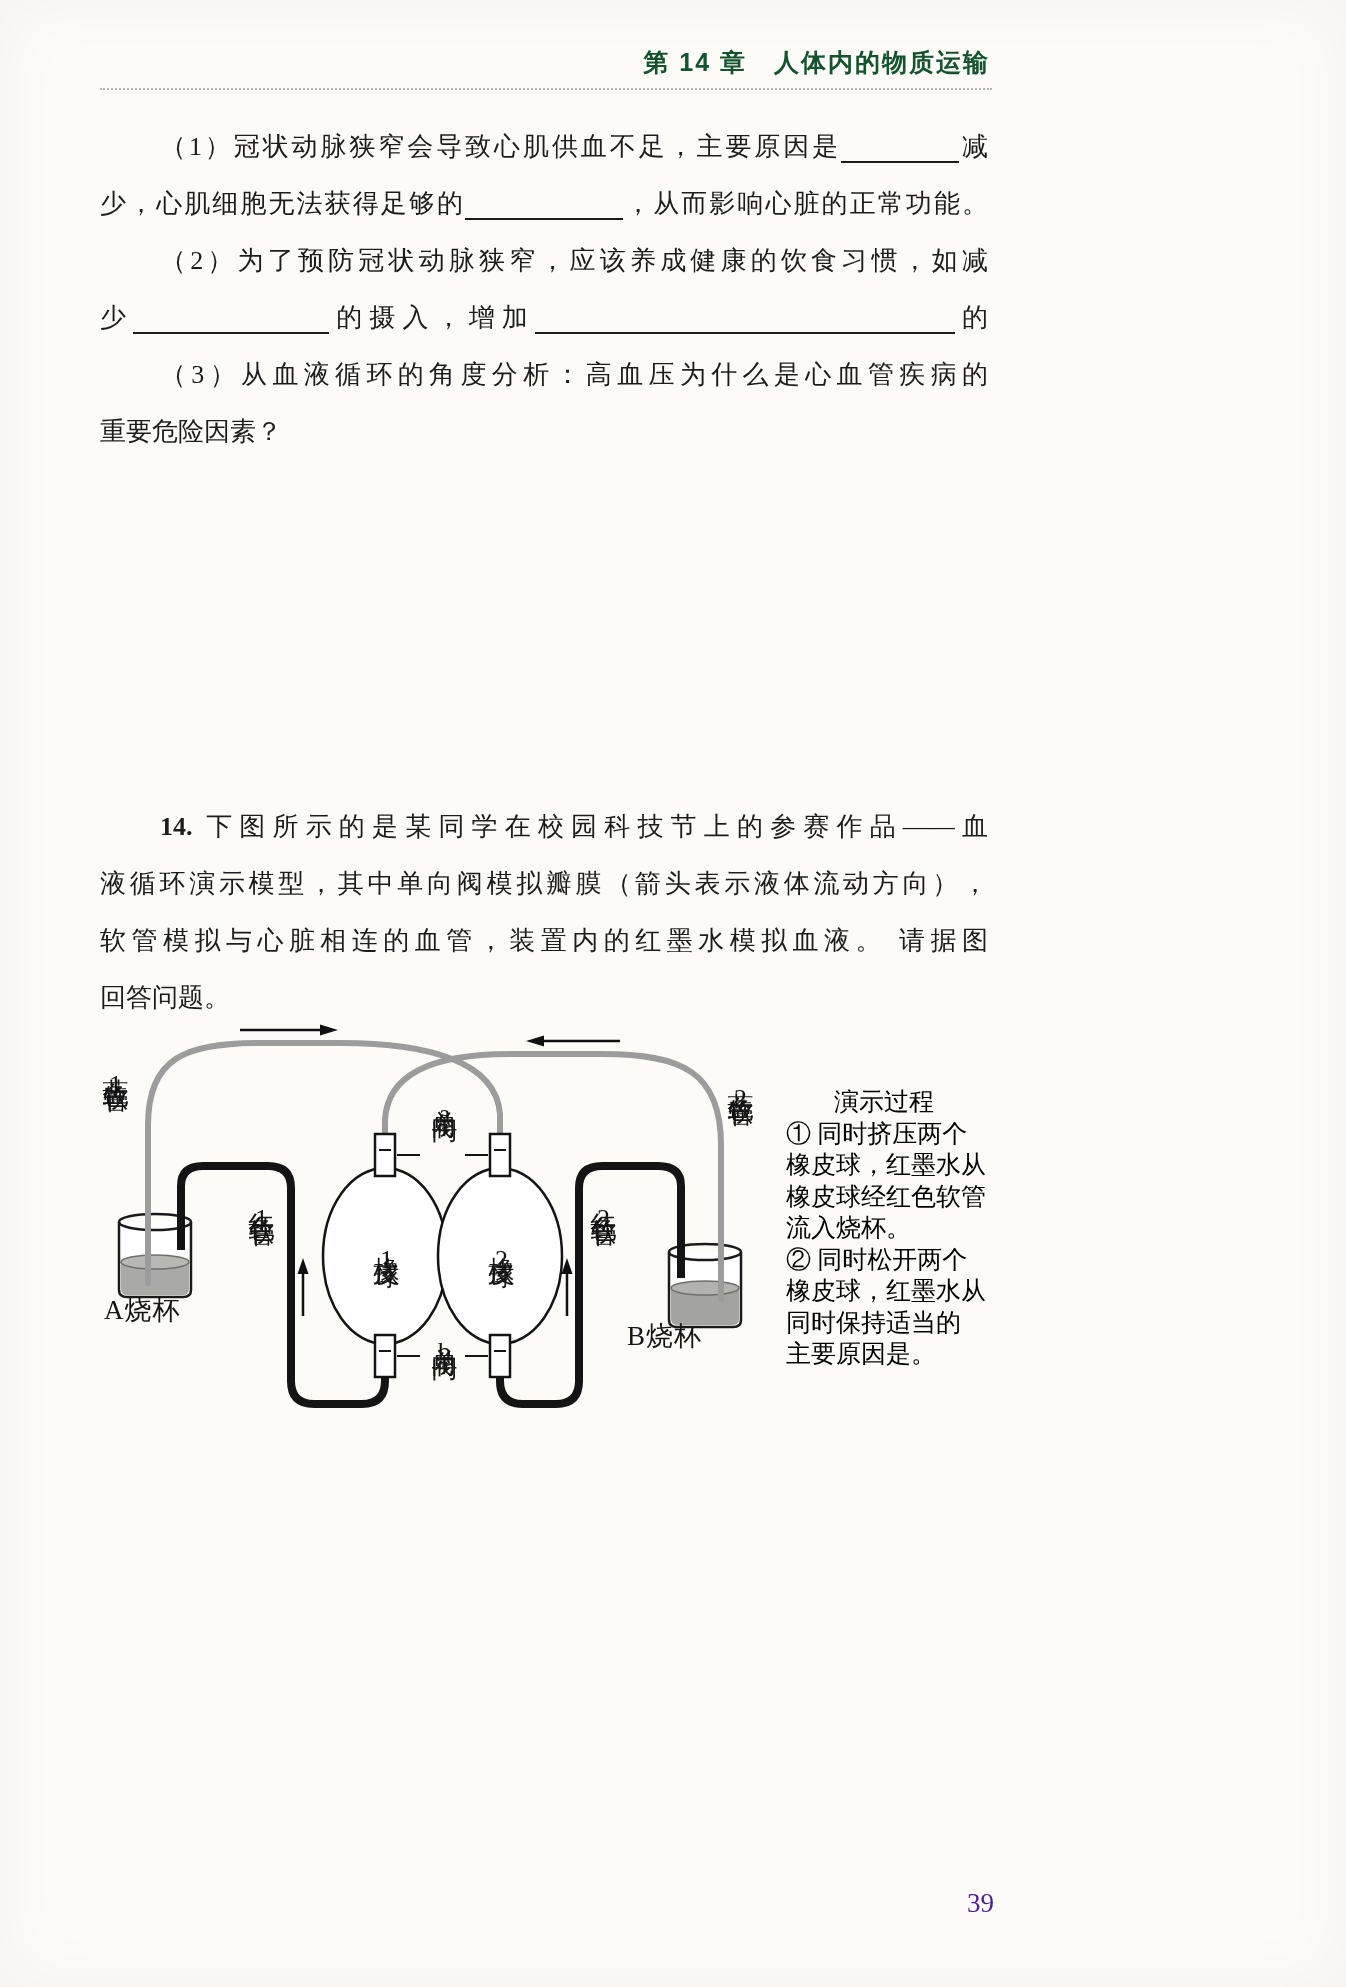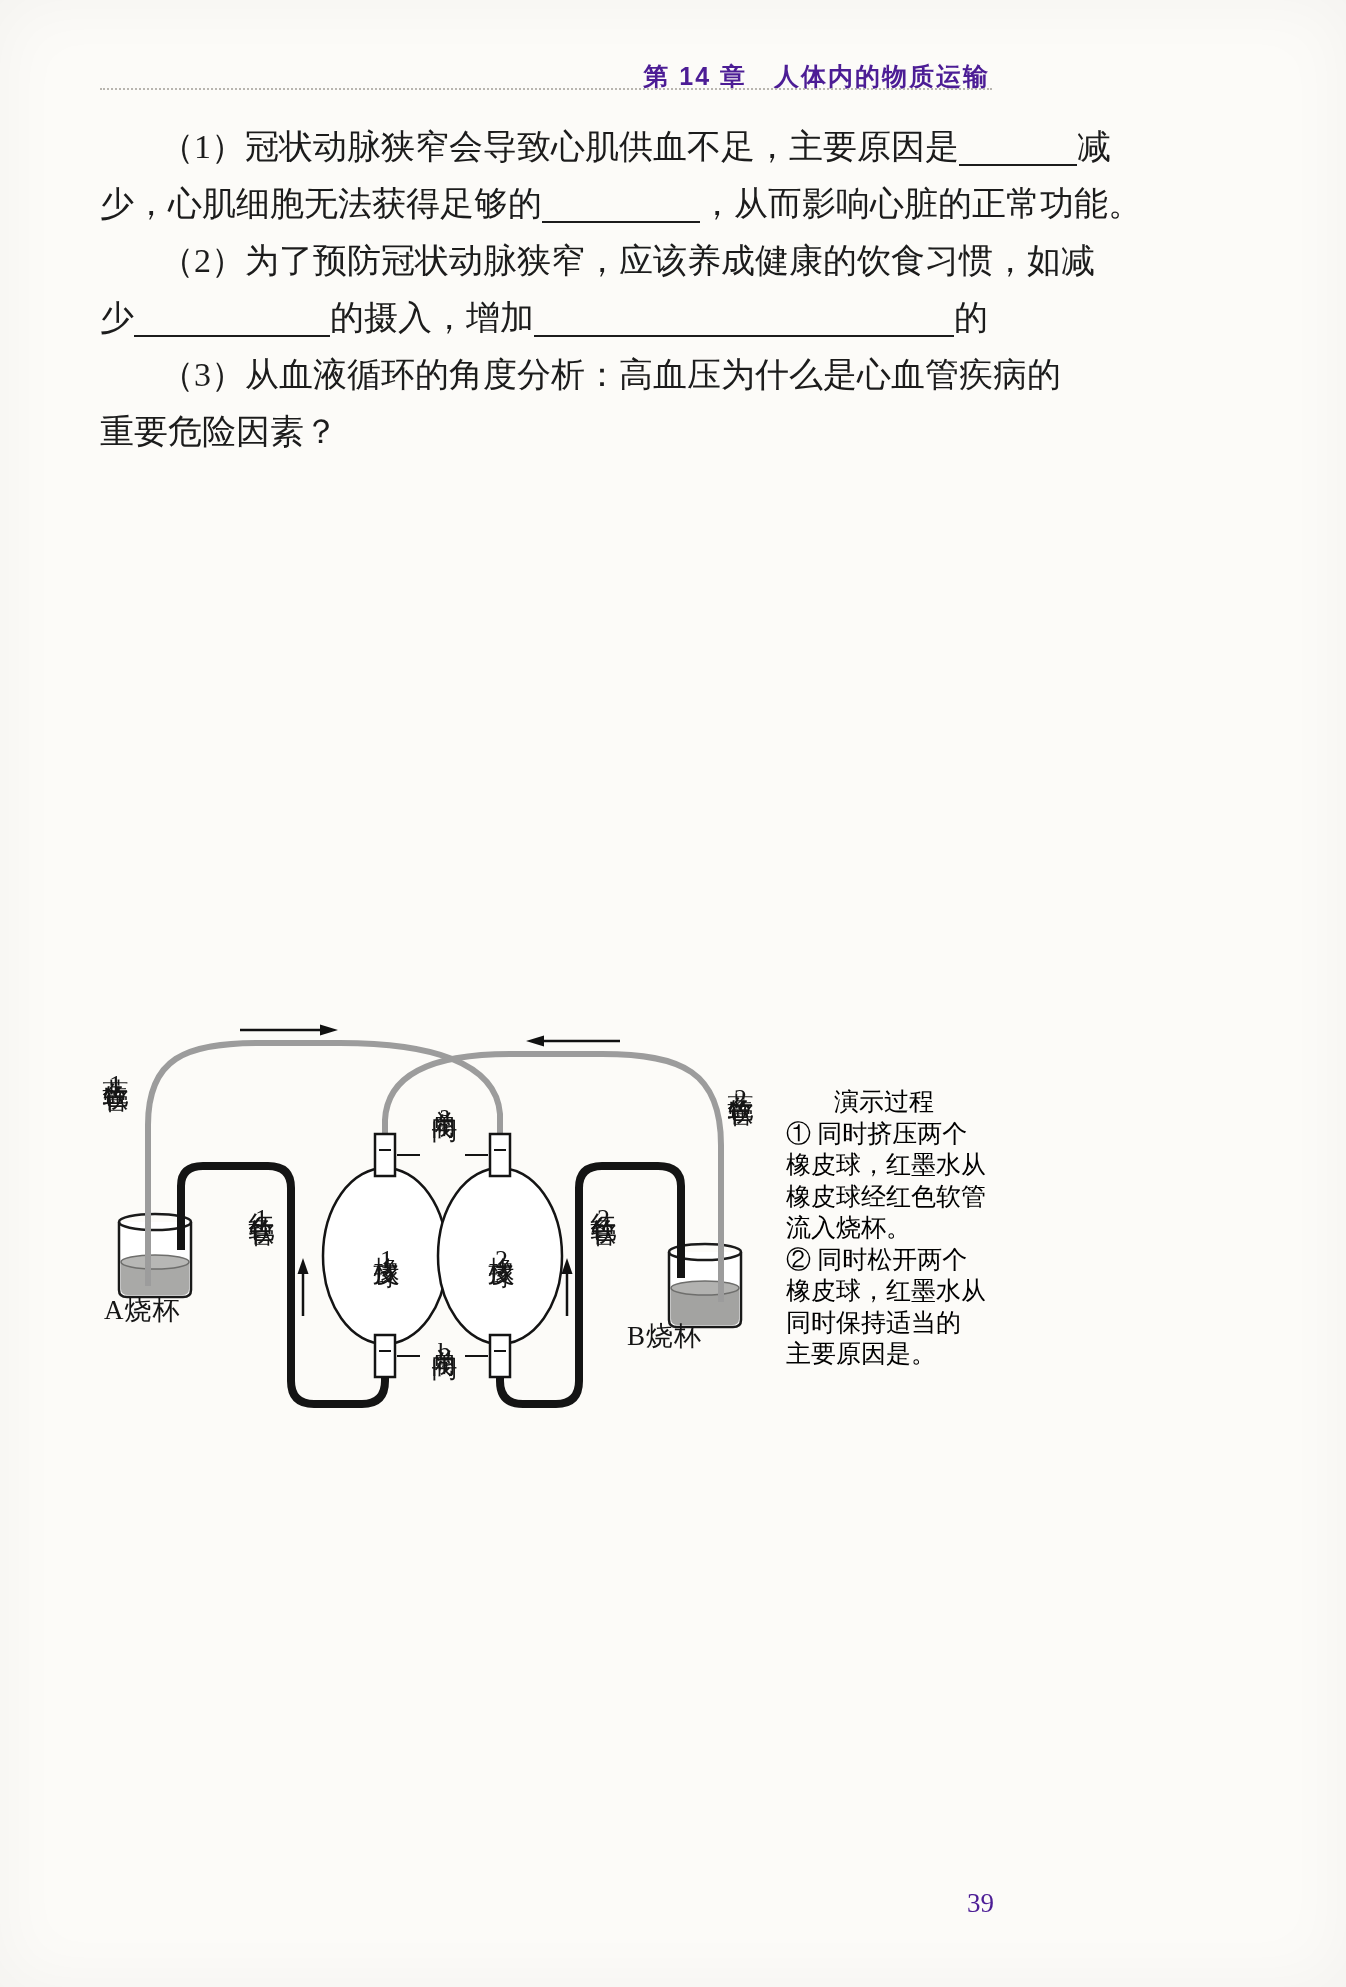--- a/index.html
+++ b/index.html
@@ -1,24 +1,24 @@
 <!DOCTYPE html>
 <html><head>
 <meta charset="utf-8">
 <style>
   html,body{margin:0;padding:0;background:#e9e8e5;}
   .page{position:relative;width:1346px;height:1987px;margin:0 auto;background:#fcfbf8;
         font-family:"Liberation Serif","DejaVu Serif",serif;color:#1c1c1c;overflow:hidden;
         box-shadow:inset 0 0 70px rgba(0,0,0,0.04);}
   
-  .chapter-header{position:absolute;top:60px;right:356px;font-family:"Liberation Sans","DejaVu Sans",sans-serif;
-        font-weight:700;font-size:25px;letter-spacing:2px;color:#4c1d95;}
+  .chapter-header{position:absolute;top:46px;right:356px;font-family:"Liberation Sans","DejaVu Sans",sans-serif;
+        font-weight:700;font-size:25px;letter-spacing:2px;color:#14532d;}
   .header-rule{position:absolute;top:88px;left:100px;width:892px;border-top:2px dotted #b8b5af;}
   
-  .qblock{position:absolute;left:100px;width:888px;font-size:34px;line-height:57px;}
+  .qblock{position:absolute;left:100px;width:888px;font-size:26px;line-height:57px;}
   .q13{top:118px;}
   .q14{top:798px;}
   .line{height:57px;white-space:nowrap;text-align:justify;text-justify:inter-ideograph;}
   .line.full{text-align-last:justify;}
   .line.indent{text-indent:60px;}
   .bold{font-weight:700;}
   .blank{display:inline-block;height:2px;border-bottom:2.5px solid #1c1c1c;position:relative;top:8px;}
   
   .diagram-svg{position:absolute;left:90px;top:1010px;}
   .vlabel{position:absolute;writing-mode:vertical-rl;text-orientation:upright;font-size:26px;
@@ -39,20 +39,26 @@
   <div class="chapter-header">第 14 章　人体内的物质运输</div>
   <div class="header-rule"></div>
 
   <div class="qblock q13">
       <div class="line indent full"><span>（1）冠状动脉狭窄会导致心肌供血不足，主要原因是</span><span class="blank" style="width: 118px;"></span><span>减</span></div>
       <div class="line full"><span>少，心肌细胞无法获得足够的</span><span class="blank" style="width: 158px;"></span><span>，从而影响心脏的正常功能。</span></div>
       <div class="line indent full"><span>（2）为了预防冠状动脉狭窄，应该养成健康的饮食习惯，如减</span></div>
       <div class="line full"><span>少</span><span class="blank" style="width: 196px;"></span><span>的摄入，增加</span><span class="blank" style="width: 420px;"></span><span>的</span></div>
       <div class="line indent full"><span>（3）从血液循环的角度分析：高血压为什么是心血管疾病的</span></div>
       <div class="line"><span>重要危险因素？</span></div>
+    </div>
+  <div class="qblock q14">
+      <div class="line indent full"><span class="bold">14.</span><span> 下图所示的是某同学在校园科技节上的参赛作品——血</span></div>
+      <div class="line full"><span>液循环演示模型，其中单向阀模拟瓣膜（箭头表示液体流动方向），</span></div>
+      <div class="line full"><span>软管模拟与心脏相连的血管，装置内的红墨水模拟血液。 请据图</span></div>
+      <div class="line"><span>回答问题。</span></div>
     </div>
 
   <svg class="diagram-svg" width="700" height="470" viewBox="0 0 700 470">
 
     <g>
       <path d="M29 212 L29 280 Q29 287 37 287 L93 287 Q101 287 101 280 L101 212" fill="#ffffff" stroke="#1a1a1a" stroke-width="2.5"></path>
       <path d="M31 252 L31 279 Q31 285 38 285 L92 285 Q99 285 99 279 L99 252 Z" fill="#a9a9a7"></path>
       <ellipse cx="65" cy="252" rx="34" ry="7" fill="#b7b7b5" stroke="#6e6e6c" stroke-width="1.5"></ellipse>
       <ellipse cx="65" cy="212" rx="36" ry="8" fill="none" stroke="#1a1a1a" stroke-width="2.5"></ellipse>
     </g>

